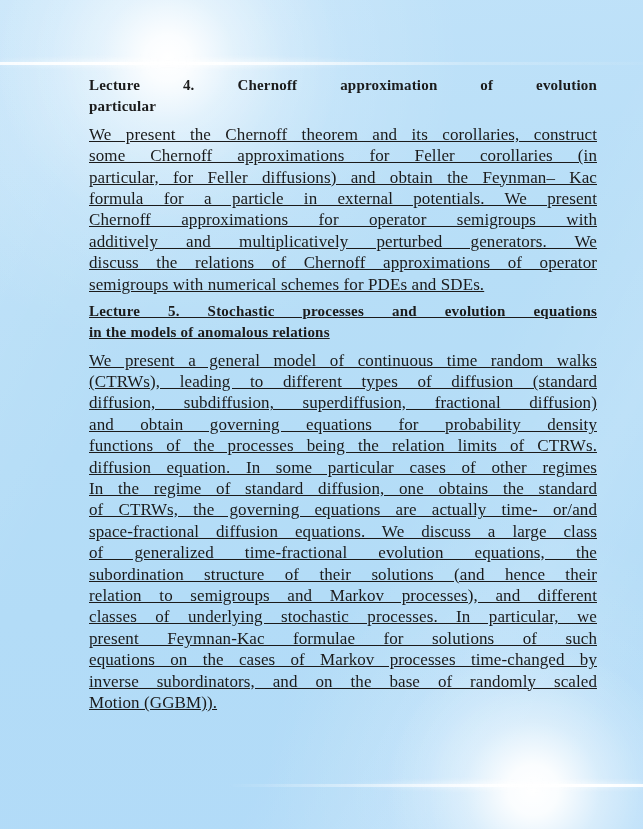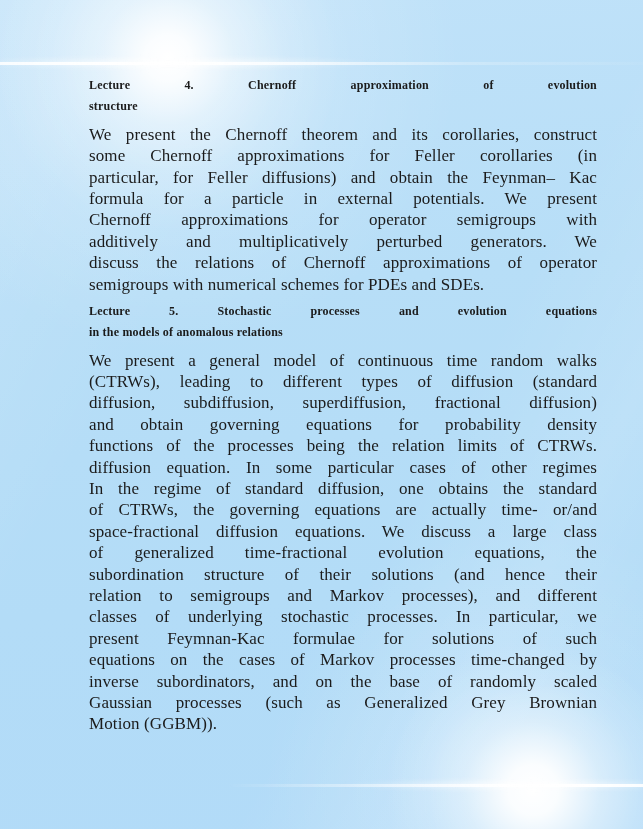--- a/index.html
+++ b/index.html
@@ -54,22 +54,22 @@
     position: absolute; left: 225px; top: 784px; width: 418px; height: 2.5px;
     background: linear-gradient(90deg, rgba(255,255,255,0) 0%, rgba(255,255,255,0.35) 25%, rgba(255,255,255,0.9) 68%, #ffffff 82%, rgba(255,255,255,0.9) 100%);
     filter: blur(0.5px);
   }
   .content {
     position: absolute; left: 89px; top: 75px; width: 508px;
     color: #1b1b1b;
     font-size: 17px;
   }
   .block { margin: 0 0 0 0; }
-  .block + .block { margin-top: 6px; }
-  .heading { font-weight: bold; font-size: 12px; letter-spacing: 0.2px; }
+  .block + .block { margin-top: 6px; text-decoration: underline; }
+  .heading { font-weight: bold; font-size: 15px; letter-spacing: 0.2px; }
   .paragraph { letter-spacing: 0.1px; }
   .line {
     height: 21.4px; line-height: 21.4px;
     text-align: justify; text-align-last: justify;
     overflow: hidden;
   }
   .line.last { text-align-last: left; }
 </style>
 </head>
 <body>
@@ -78,21 +78,21 @@
   <div class="flare-tl"></div>
   <div class="streak-tl-soft"></div>
   <div class="streak-tl-core"></div>
   <div class="flare-br"></div>
   <div class="streak-br-soft"></div>
   <div class="streak-br-core"></div>
   <div class="vignette"></div>
   <div class="content" id="content">
       <div class="block heading">
         <div class="line">Lecture 4. Chernoff approximation of evolution</div>
-        <div class="line last">structure</div>
+        <div class="line last">particular</div>
       </div>
       <div class="block paragraph">
         <div class="line">We present the Chernoff theorem and its corollaries, construct</div>
         <div class="line">some Chernoff approximations for Feller corollaries (in</div>
         <div class="line">particular, for Feller diffusions) and obtain the Feynman– Kac</div>
         <div class="line">formula for a particle in external potentials. We present</div>
         <div class="line">Chernoff approximations for operator semigroups with</div>
         <div class="line">additively and multiplicatively perturbed generators. We</div>
         <div class="line">discuss the relations of Chernoff approximations of operator</div>
         <div class="line last">semigroups with numerical schemes for PDEs and SDEs.</div>
@@ -111,17 +111,16 @@
         <div class="line">In the regime of standard diffusion, one obtains the standard</div>
         <div class="line">of CTRWs, the governing equations are actually time- or/and</div>
         <div class="line">space-fractional diffusion equations. We discuss a large class</div>
         <div class="line">of generalized time-fractional evolution equations, the</div>
         <div class="line">subordination structure of their solutions (and hence their</div>
         <div class="line">relation to semigroups and Markov processes), and different</div>
         <div class="line">classes of underlying stochastic processes. In particular, we</div>
         <div class="line">present Feymnan-Kac formulae for solutions of such</div>
         <div class="line">equations on the cases of Markov processes time-changed by</div>
         <div class="line">inverse subordinators, and on the base of randomly scaled</div>
-        <div class="line">Gaussian processes (such as Generalized Grey Brownian</div>
         <div class="line last">Motion (GGBM)).</div>
       </div>
     </div>
 </div>
 
 </body></html>

